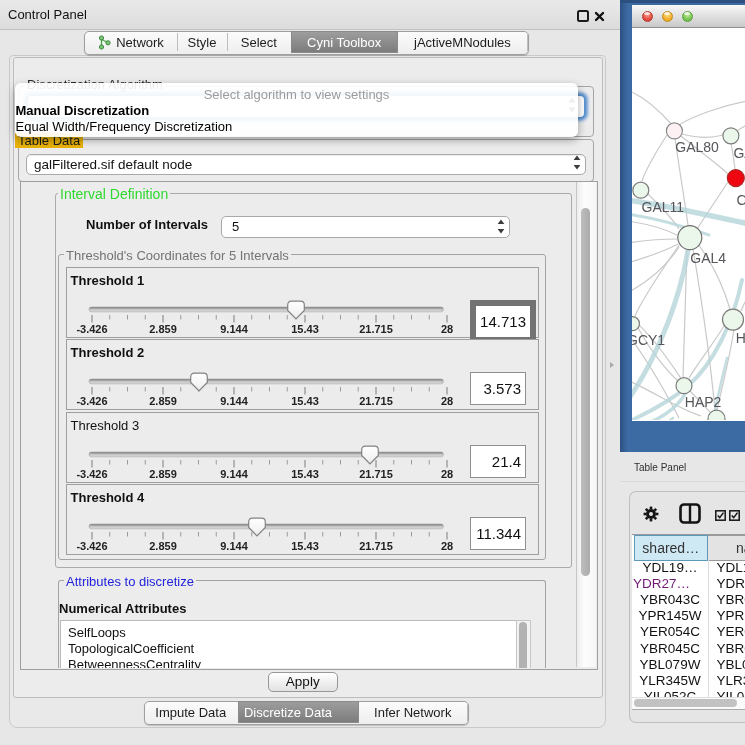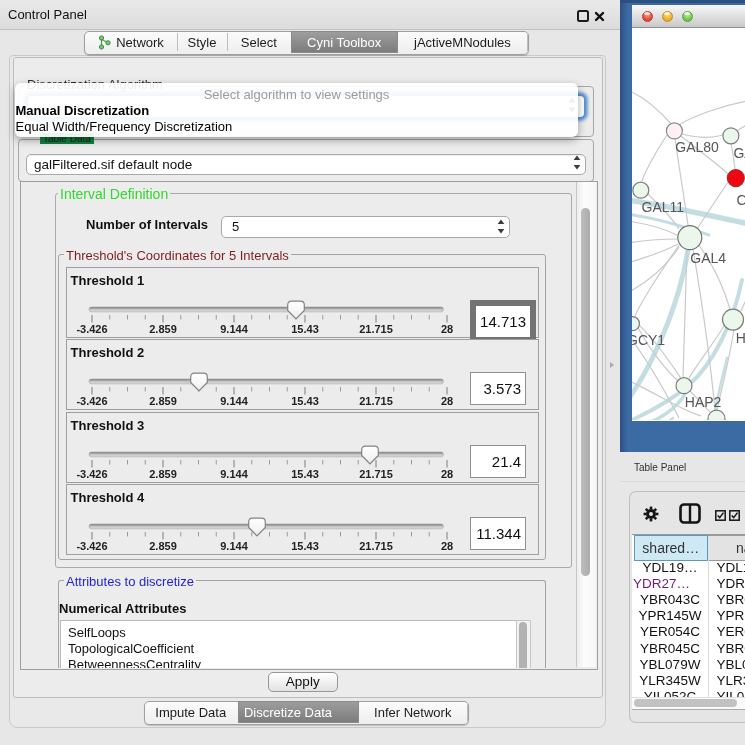--- a/index.html
+++ b/index.html
@@ -33,41 +33,41 @@
     <div class="abs tabtxt" style="left:397.6px;top:35px;width:129.7px">jActiveMNodules</div>
     <div class="abs" style="left:527.3px;top:33px;width:1px;height:18px;background:#bdbdbd"></div>
 <div class="abs" style="left:18px;top:86px;width:574px;height:49px;border:1px solid #a5a5a5;border-radius:4px"></div>
 <div class="abs" style="left:24px;top:77px;font-size:13px;color:#2a2a2a;background:#ececec;padding:0 3px">Discretization Algorithm</div>
 <div class="abs" style="left:25.5px;top:93.5px;width:556px;height:21px;background:#fff;border:2px solid #5e95cf;border-radius:6px;box-shadow:0 0 3px 1.5px rgba(80,140,210,0.8)"></div>
 <svg class="abs" style="left:567px;top:97px" width="10" height="16" viewBox="0 0 10 16">
       <path d="M5,0.5 L8.6,5.5 L1.4,5.5 Z" fill="#3c3c3c"></path>
       <path d="M5,15.5 L8.6,10.5 L1.4,10.5 Z" fill="#3c3c3c"></path>
     </svg>
 <div class="abs" style="left:18px;top:139px;width:574px;height:41px;border:1px solid #a5a5a5;border-radius:4px"></div>
-<div class="abs" style="left:40px;top:133px;font-size:10px;color:#1a1a1a;background:#15803d;padding:0 3px">Table Data</div>
+<div class="abs" style="left:15px;top:133px;font-size:13px;color:#1a1a1a;background:#eab308;padding:0 3px">Table Data</div>
 <div class="abs" style="left:25.5px;top:154px;width:558px;height:19px;background:#fff;border:1px solid #a9a9a9;border-radius:5px;box-shadow:inset 0 1px 1px rgba(0,0,0,0.08)"></div>
 <div class="abs" style="left:34px;top:157px;font-size:13.5px;color:#111">galFiltered.sif default node</div>
 <svg class="abs" style="left:572px;top:155px" width="10" height="15" viewBox="0 0 10 15">
       <path d="M5,0.5 L8.4,5 L1.6,5 Z" fill="#3c3c3c"></path>
       <path d="M5,14.5 L8.4,10 L1.6,10 Z" fill="#3c3c3c"></path>
     </svg>
 <div class="abs" style="left:20px;top:181px;width:576px;height:487px;border:1px solid #9f9f9f;background:#ececec"></div>
 <div class="abs" style="left:576px;top:182px;width:19px;height:485px;background:linear-gradient(to right,#ededed,#fdfdfd 40%,#f6f6f6);border-left:1px solid #c6c6c6"></div>
 <div class="abs" style="left:580.5px;top:208px;width:9px;height:368px;background:linear-gradient(to right,#bdbdbd,#ababab);border-radius:5px"></div>
 <div class="abs" style="left:54.5px;top:193px;width:515.5px;height:373px;border:1px solid #aaa;border-radius:3px"></div>
 <div class="abs" style="left:58px;top:186px;font-size:14px;color:#2fd92f;background:#ececec;padding:0 2px">Interval Definition</div>
 <div class="abs" style="left:86px;top:217px;font-size:13px;font-weight:bold;color:#111">Number of Intervals</div>
 <div class="abs" style="left:220.5px;top:216px;width:287px;height:20px;background:#fff;border:1px solid #a9a9a9;border-radius:5px"></div>
 <div class="abs" style="left:232px;top:219px;font-size:13px;color:#111">5</div>
 <svg class="abs" style="left:496px;top:219px" width="10" height="15" viewBox="0 0 10 15">
       <path d="M5,0.5 L8.4,5 L1.6,5 Z" fill="#3c3c3c"></path>
       <path d="M5,14.5 L8.4,10 L1.6,10 Z" fill="#3c3c3c"></path>
     </svg>
 <div class="abs" style="left:57.5px;top:254px;width:486.5px;height:304px;border:1px solid #a3a3a3;border-radius:3px"></div>
-<div class="abs" style="left:64px;top:248px;font-size:13px;color:#7f1d1d;background:#ececec;padding:0 2px">Threshold's Coordinates for 5 Intervals</div>
+<div class="abs" style="left:64px;top:248px;font-size:13px;color:#737373;background:#ececec;padding:0 2px">Threshold's Coordinates for 5 Intervals</div>
 <div class="abs" style="left:66px;top:266.5px;width:471px;height:69px;border:1px solid #9e9e9e;background:#ececec">
       <div class="abs" style="left:3.5px;top:5px;font-size:13px;font-weight:bold;color:#111">Threshold 1</div>
     </div>
     <svg style="position:absolute;left:80px;top:298.5px;overflow:visible" width="380" height="38" viewBox="0 0 380 38">
       <defs>
         <linearGradient id="gg1" x1="0" y1="0" x2="0" y2="1">
           <stop offset="0" stop-color="#7a7a7a"></stop>
           <stop offset="0.5" stop-color="#c2c2c2"></stop>
           <stop offset="1" stop-color="#e2e2e2"></stop>
         </linearGradient>
@@ -149,21 +149,21 @@
       <text x="12" y="34" text-anchor="middle" font-family="Liberation Sans, sans-serif" font-size="11" font-weight="bold" fill="#222">-3.426</text>
       <text x="83" y="34" text-anchor="middle" font-family="Liberation Sans, sans-serif" font-size="11" font-weight="bold" fill="#222">2.859</text>
       <text x="154" y="34" text-anchor="middle" font-family="Liberation Sans, sans-serif" font-size="11" font-weight="bold" fill="#222">9.144</text>
       <text x="225" y="34" text-anchor="middle" font-family="Liberation Sans, sans-serif" font-size="11" font-weight="bold" fill="#222">15.43</text>
       <text x="296" y="34" text-anchor="middle" font-family="Liberation Sans, sans-serif" font-size="11" font-weight="bold" fill="#222">21.715</text>
       <text x="367" y="34" text-anchor="middle" font-family="Liberation Sans, sans-serif" font-size="11" font-weight="bold" fill="#222">28</text>
       <path d="M 110.7,6 Q 110.7,2.2 114.5,2.2 L 123.5,2.2 Q 127.3,2.2 127.3,6 L 127.3,11.5 L 119,19.8 L 110.7,11.5 Z" fill="url(#tg2)" stroke="#828282" stroke-width="1.2"></path>
     </svg>
     <div class="abs" style="left:470px;top:372px;width:50px;height:31px;border:1px solid #8f8f8f;background:#fff;font-size:15px;color:#111;text-align:right;line-height:31px;padding-right:4px;box-sizing:content-box">3.573</div>
 <div class="abs" style="left:66px;top:411.5px;width:471px;height:69px;border:1px solid #9e9e9e;background:#ececec">
-      <div class="abs" style="left:3.5px;top:5px;font-size:13px;font-weight:bold;color:#111">Threshold 3</div>
+      <div class="abs" style="left:3.5px;top:5px;font-size:13px;font-weight:normal;color:#111">Threshold 3</div>
     </div>
     <svg style="position:absolute;left:80px;top:443.5px;overflow:visible" width="380" height="38" viewBox="0 0 380 38">
       <defs>
         <linearGradient id="gg3" x1="0" y1="0" x2="0" y2="1">
           <stop offset="0" stop-color="#7a7a7a"></stop>
           <stop offset="0.5" stop-color="#c2c2c2"></stop>
           <stop offset="1" stop-color="#e2e2e2"></stop>
         </linearGradient>
         <linearGradient id="tg3" x1="0" y1="0" x2="0" y2="1">
           <stop offset="0" stop-color="#ffffff"></stop>

